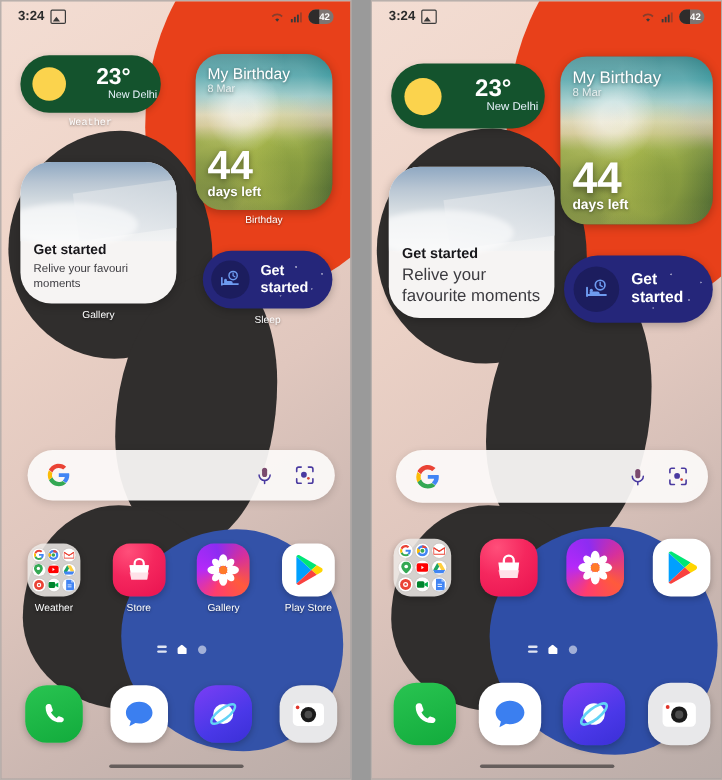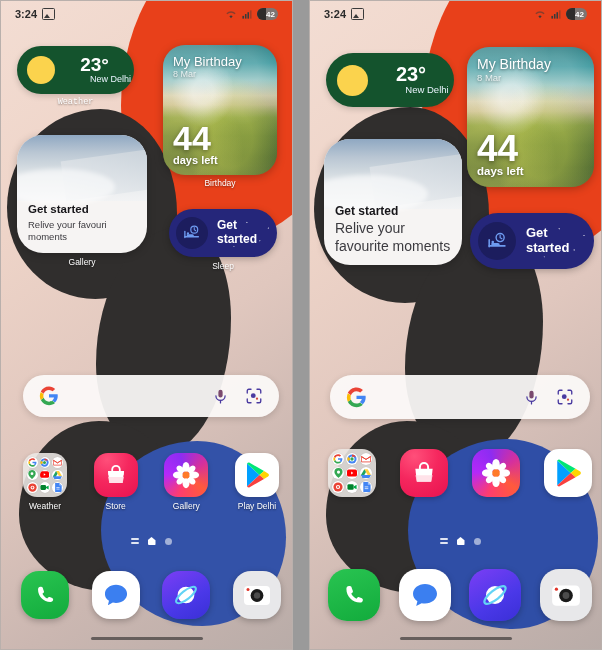--- a/index.html
+++ b/index.html
@@ -312,21 +312,21 @@
 
       <div class="app">
         <div class="appicon ic-play">
           <svg width="24" height="26" viewBox="0 0 24 26">
               <path d="M2 1.5v23l12.5-11.5z" fill="#00A0FF"></path>
               <path d="M2 1.5l12.5 11.5L19 9 4.2.6A2.4 2.4 0 002 1.5z" fill="#00E676"></path>
               <path d="M19 9l4 2.4c1.3.8 1.3 2.4 0 3.2L19 17l-4.5-4z" fill="#FFD500"></path>
               <path d="M2 24.5l12.5-11.5L19 17 4.2 25.4a2.4 2.4 0 01-2.2-.9z" fill="#F9413F"></path>
             </svg>
         </div>
-        <div class="applabel">Play Delhi</div>
+        <div class="applabel">Play Store</div>
       </div>
     </div>
 
     <div class="pageind" style="left:110px;top:536px;width:80px;">
       <span class="pi-lines">
           <i></i>
           <i></i>
         </span>
       <span class="pi-home"></span>
       <span class="pi-dot"></span>

